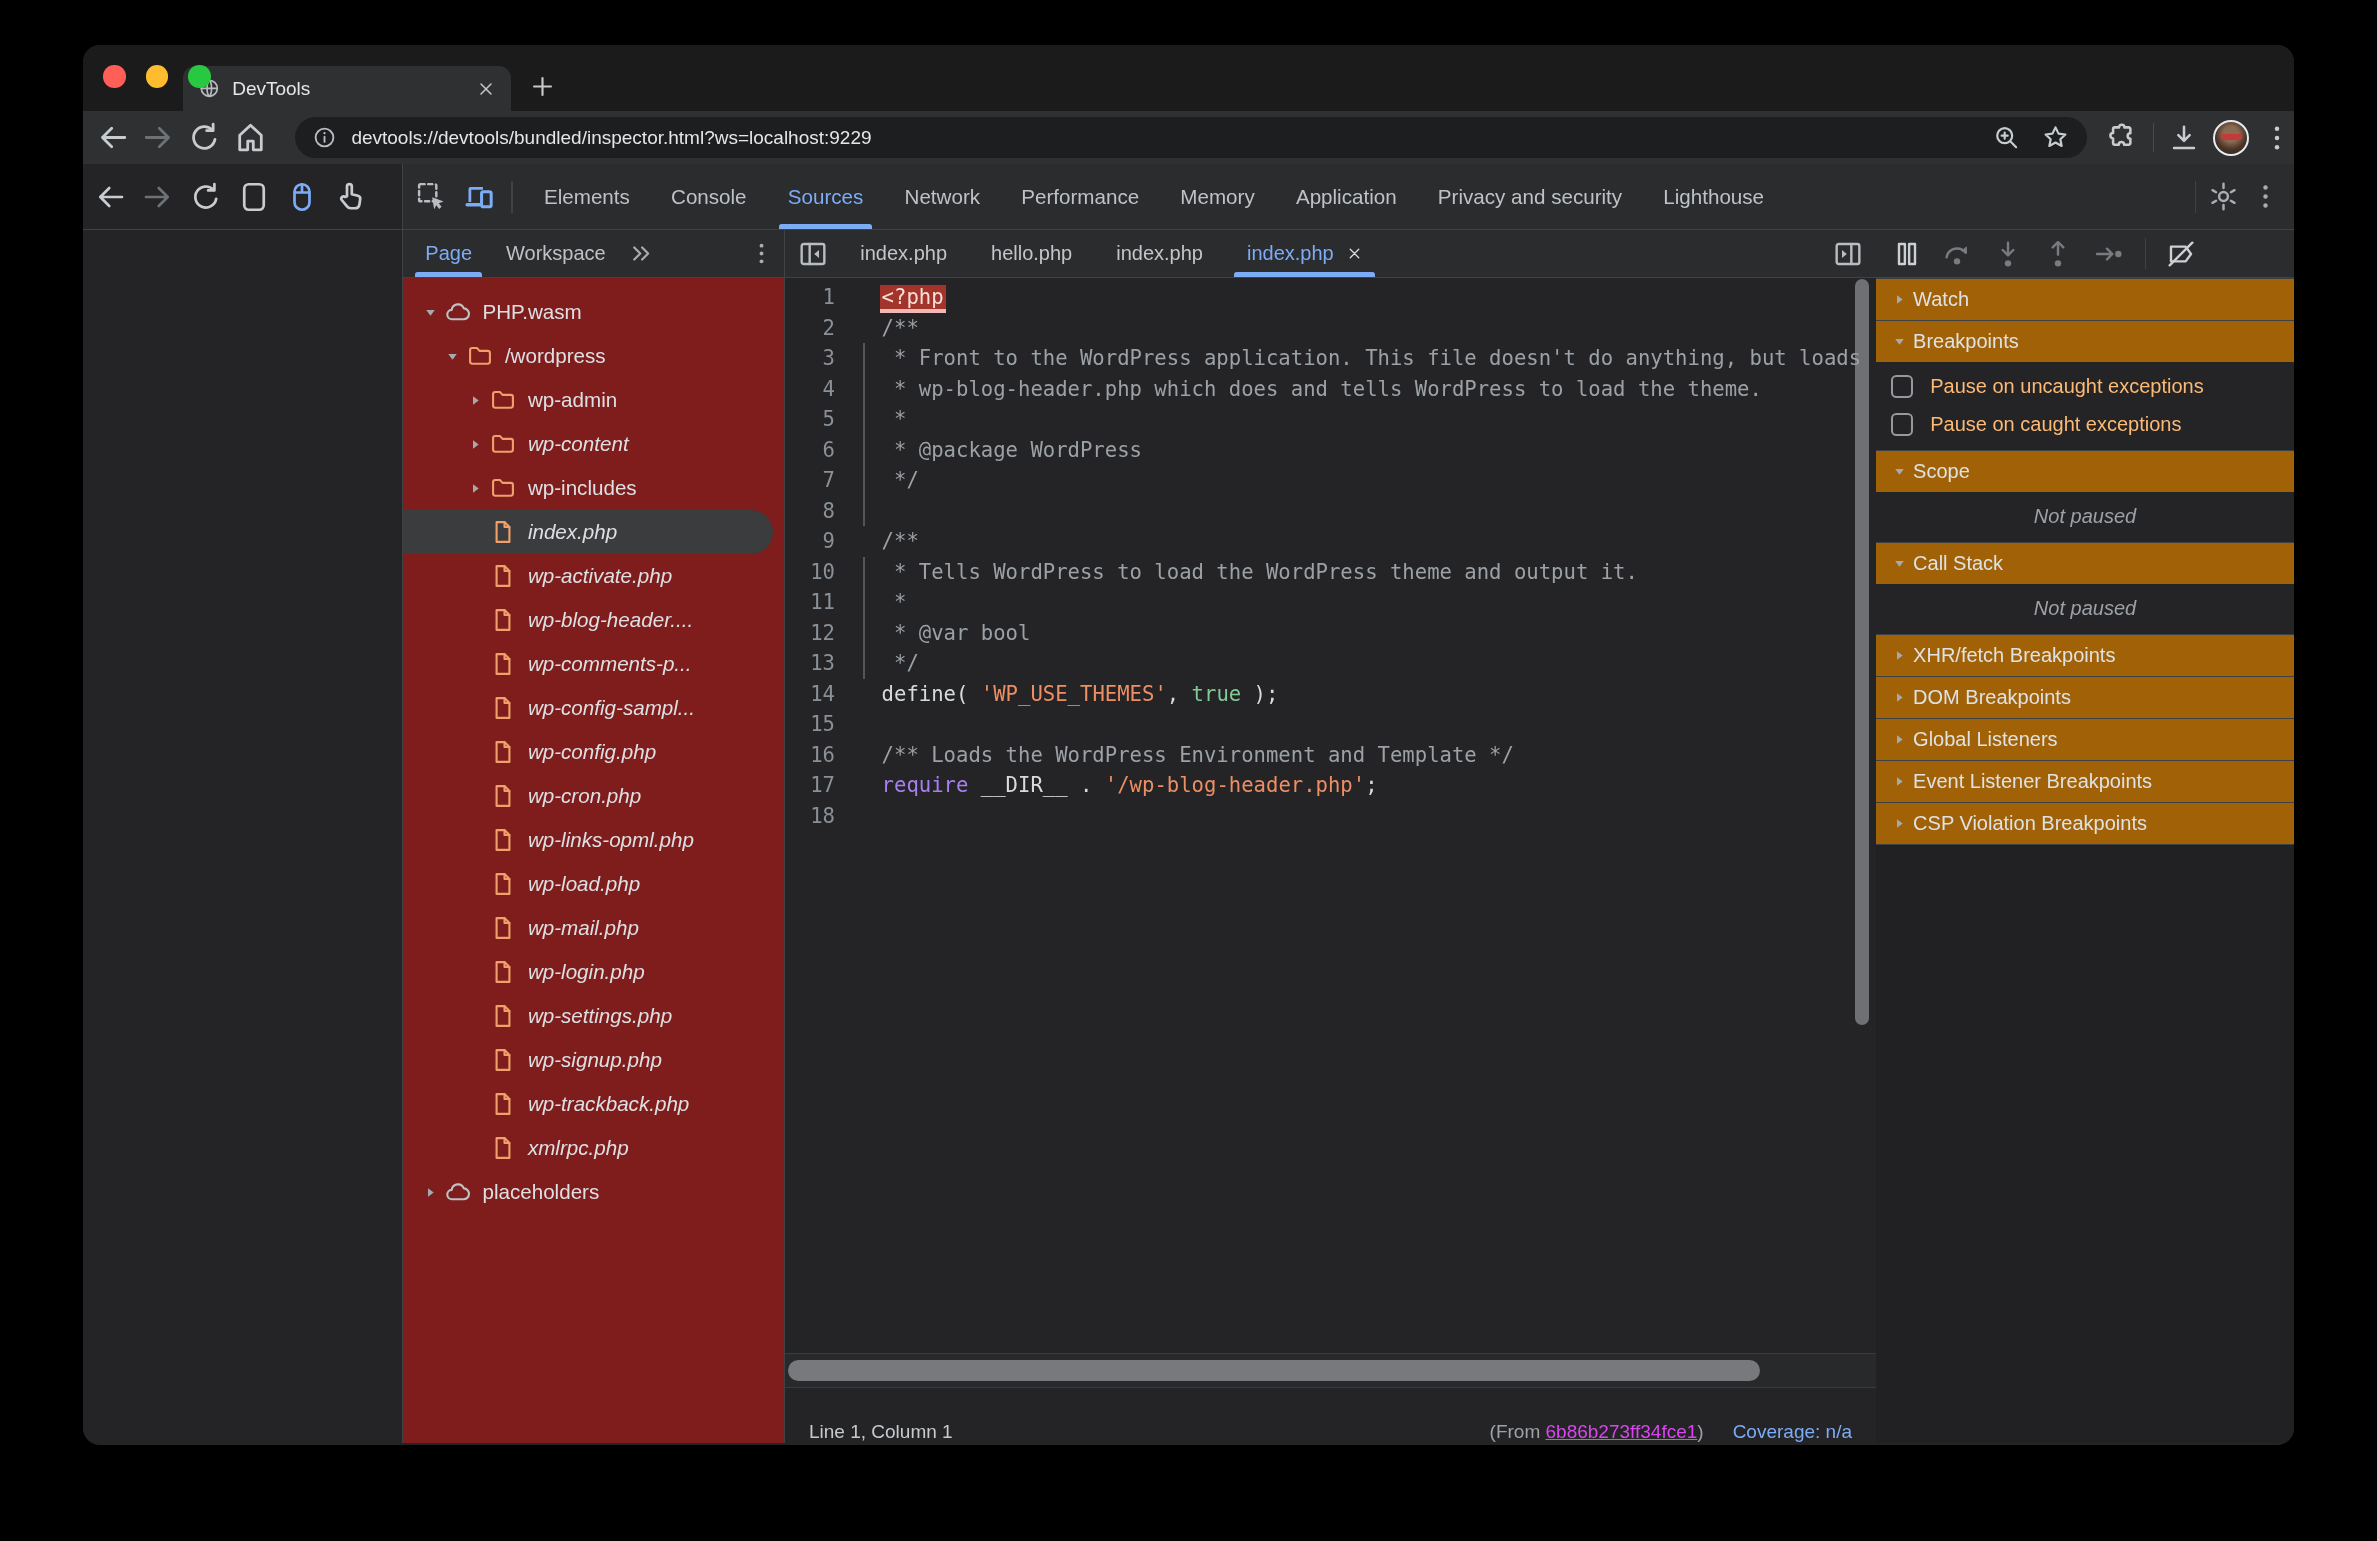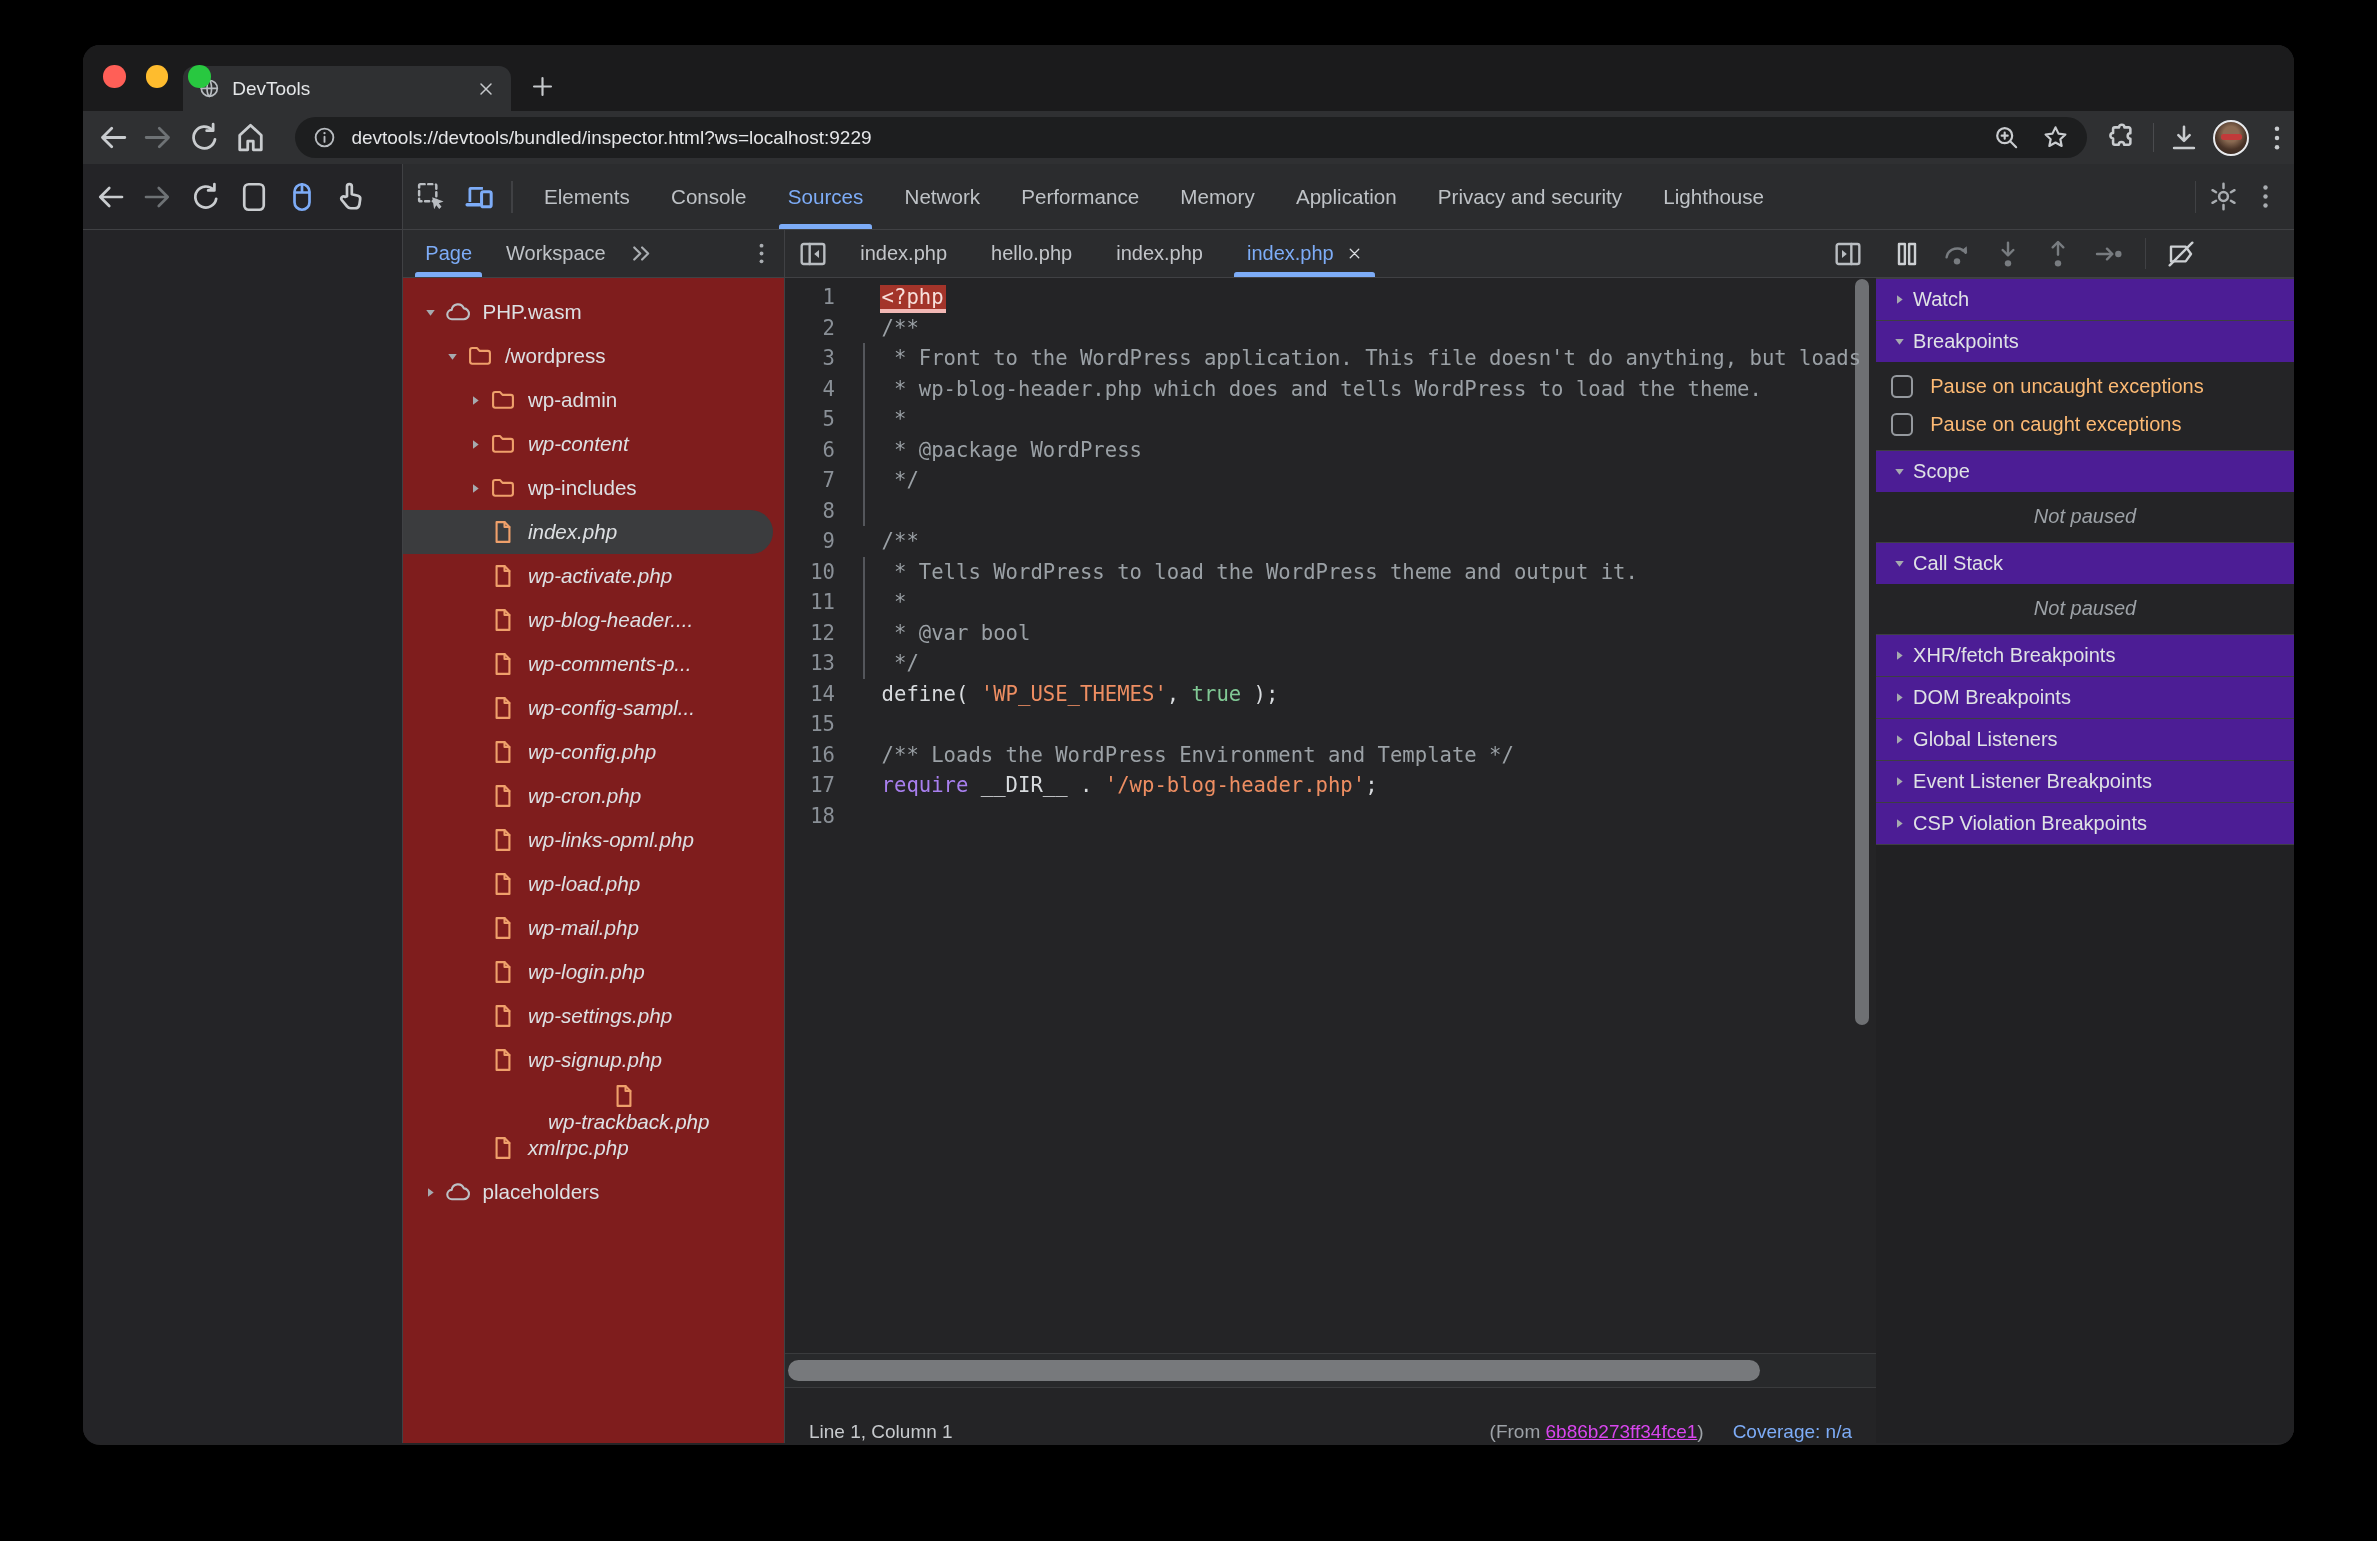--- a/index.html
+++ b/index.html
@@ -92,21 +92,21 @@
   .sb-right{display:flex;align-items:center;gap:29px;}
   .from{color:#9DA2A7;white-space:pre;}
   .hash{color:#d946ef;text-decoration:underline;}
   .cov{color:#7DACF7;}
 
   .sidebar{width:418px;display:flex;flex-direction:column;background:#242426;min-width:0;}
   .sb-toolbar{padding-left:14.6px;}
   .dbic{width:32px;height:32px;margin-right:18.6px;color:#CDD0D3;}
   .dbic.dim{color:#787C80;}
   .dbdiv{width:1.3px;height:30.5px;background:#404144;margin:0 18.6px 0 1.3px;flex:none;}
-  .sb-head{height:42px;display:flex;align-items:center;padding-left:10.6px;background:#4c1d95;
+  .sb-head{height:42px;display:flex;align-items:center;padding-left:10.6px;background:#a16207;
     border-top:1.3px solid #3E3F42;font-size:20px;color:#DFE2E5;}
   .sb-head .tarrow{width:26.5px;}
   .sb-body{background:#242426;}
   .cbrow{height:38px;display:flex;align-items:center;padding-left:14.6px;font-size:20px;color:#fdba74;}
   .cbox{width:22.6px;height:22.6px;border:2px solid #95999E;border-radius:5.3px;margin-right:17px;flex:none;}
   .np{height:50px;display:flex;align-items:center;justify-content:center;font-style:italic;font-size:20px;color:#9DA2A7;}
   .sb-rest{flex:1;background:#212123;border-top:1.3px solid #3E3F42;}
 </style>
 </head>
 <body>
@@ -519,21 +519,21 @@
           <div class="trow" style="padding-left: 60px;">
             <span class="tarrow"></span>
             <span class="ic ticon orange">
               <svg viewBox="0 0 24 24" fill="none" stroke="currentColor" stroke-width="1.8" stroke-linecap="round" stroke-linejoin="round">
                 <path d="M6.5 3.5h6.8l4.2 4.2v12.8H6.5z"></path>
                 <path d="M13.3 3.5v4.2h4.2"></path>
               </svg>
             </span>
             <span class="tlabel it">wp-signup.php</span>
           </div>
-          <div class="trow" style="padding-left: 60px; flex-direction: column;">
+          <div class="trow" style="padding-left: 60px;">
             <span class="tarrow"></span>
             <span class="ic ticon orange">
               <svg viewBox="0 0 24 24" fill="none" stroke="currentColor" stroke-width="1.8" stroke-linecap="round" stroke-linejoin="round">
                 <path d="M6.5 3.5h6.8l4.2 4.2v12.8H6.5z"></path>
                 <path d="M13.3 3.5v4.2h4.2"></path>
               </svg>
             </span>
             <span class="tlabel it">wp-trackback.php</span>
           </div>
           <div class="trow" style="padding-left: 60px;">

